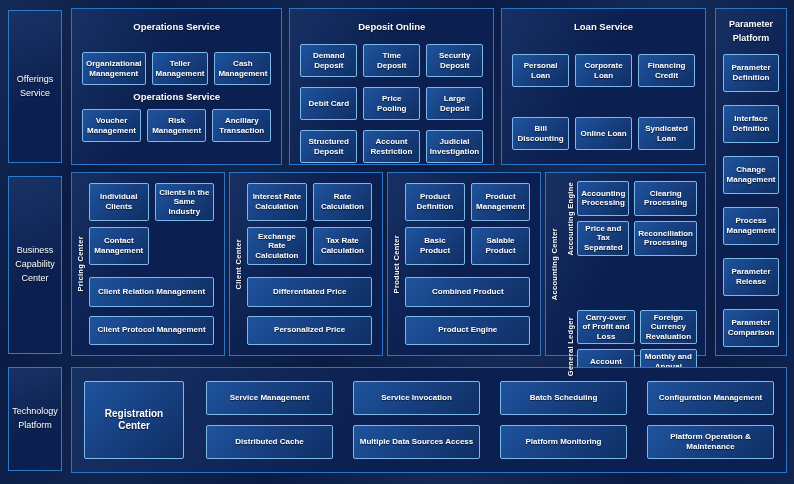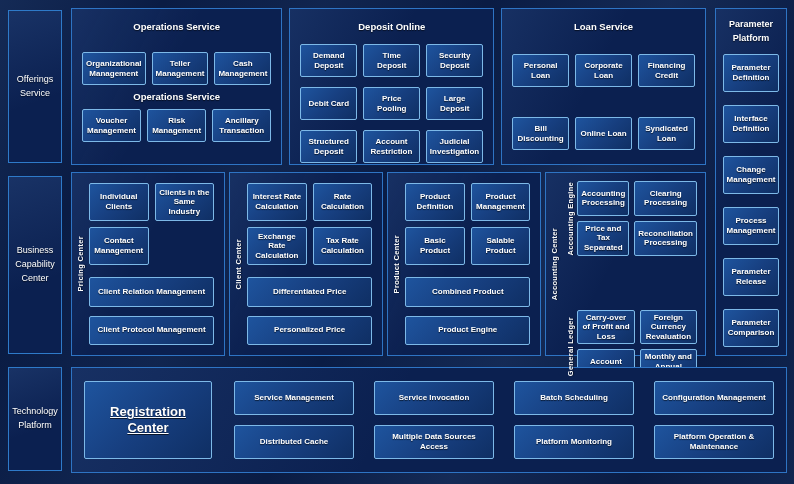--- a/index.html
+++ b/index.html
@@ -82,21 +82,21 @@
   .wide1 { height:32px; margin-top:12px; }
   .wide2 { height:32px; margin-top:9px; }
   .acct-body { flex:1; display:flex; flex-direction:column; padding:8px 8px 8px 0;gap:44px; }
   .acct-group { display:flex; flex:1; }
   .acct-group.second { margin-top:10px; }
   .acct-group .vstrip { width:14px; }
   .acct-grid { flex:1; display:grid; grid-template-columns:1fr 1fr; grid-template-rows:1fr 1fr; gap:5px; }
   
   .tech { grid-area:3/1; margin:4px 0 2px; }
   .bottom-main { grid-area:3/2/4/4; margin-top:4px; display:flex; padding:13px 12px; gap:22px; }
-  .reg { width:128px; font-size:13px; flex:0 0 auto;text-decoration:underline; }
+  .reg { width:100px; font-size:10px; flex:0 0 auto; }
   .bgrid { flex:1; display:grid; grid-template-columns:repeat(4,1fr); grid-template-rows:1fr 1fr; gap:10px 20px; }
 </style>
 </head>
 <body>
 
 <div class="canvas">
   <div class="layout">
 
     <div class="side-label offerings">Offerings Service</div>
 

